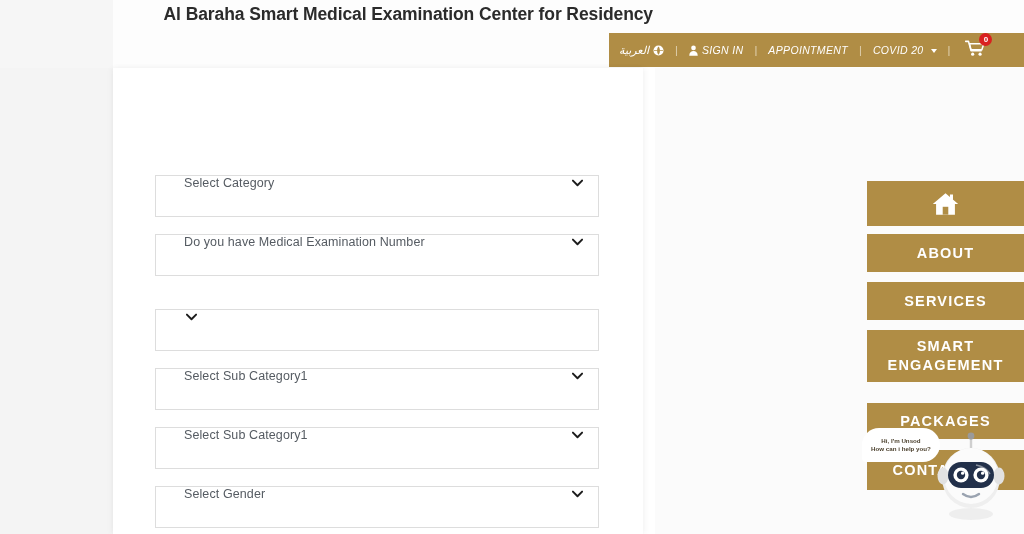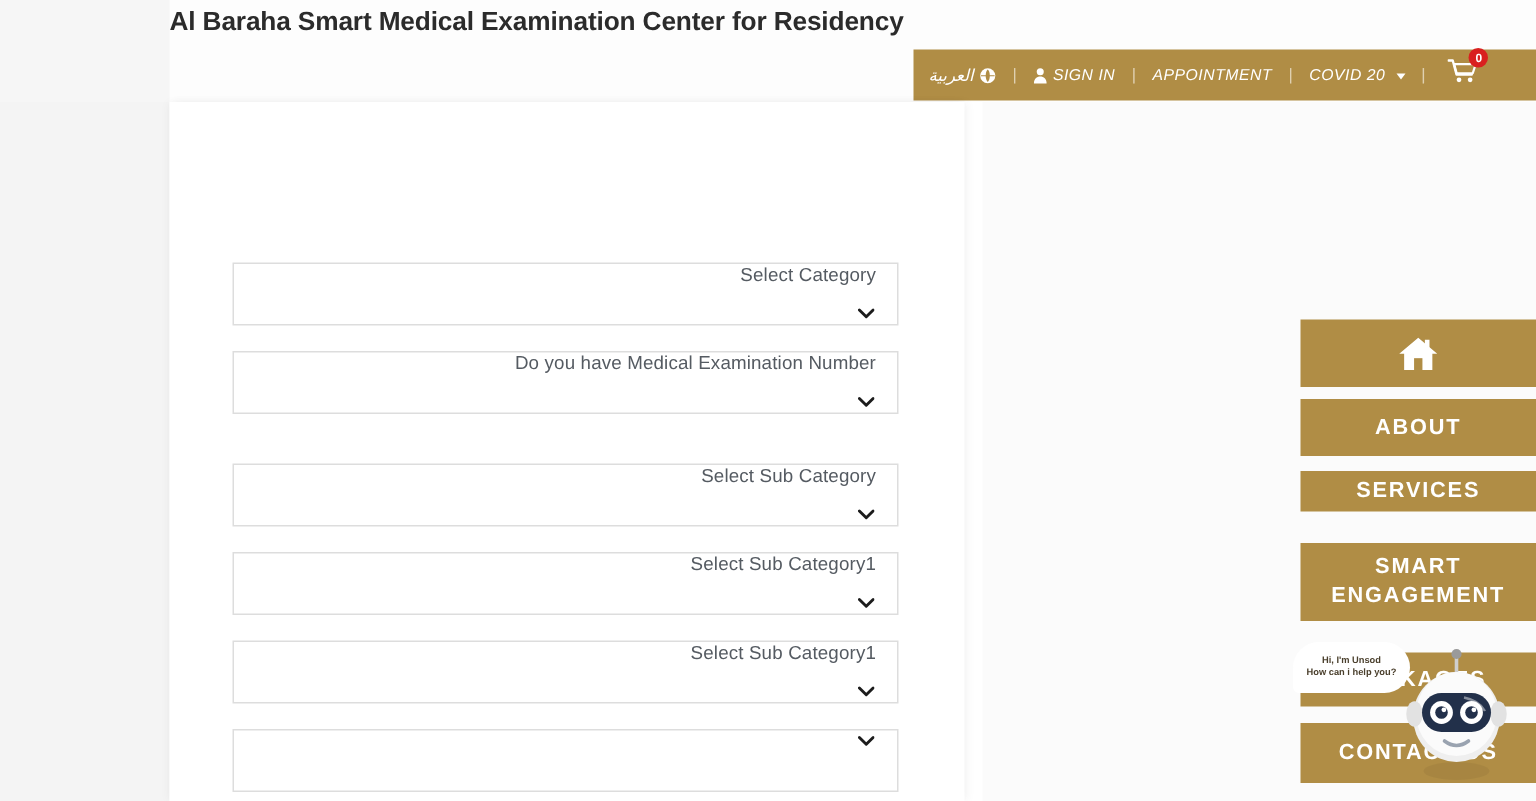--- a/index.html
+++ b/index.html
@@ -55,20 +55,21 @@
     left: 113px;
     top: 1px;
     width: 540px;
     height: 26px;
     line-height: 26px;
     font-size: 17.5px;
     font-weight: bold;
     color: #2b2b2b;
     letter-spacing: -0.1px;
     white-space: nowrap;
+    text-align: right;
   }
 
   
   .topnav {
     position: absolute;
     left: 609px;
     top: 33px;
     width: 415px;
     height: 34px;
     background: #b08d45;
@@ -154,24 +155,23 @@
     width: 444px;
   }
   .field {
     position: absolute;
     left: 0;
     width: 444px;
     height: 42px;
     border: 1px solid #dddddd;
     background: #ffffff;
     display: flex;
-    align-items: flex-end;
+    align-items: flex-start;
     padding: 0 14px 0 28px;
     cursor: pointer;
-    flex-direction: column;
   }
   .field-label {
     flex: 1;
     font-size: 12.5px;
     color: #555b62;
     letter-spacing: 0.1px;
     white-space: nowrap;
     overflow: hidden;
     text-overflow: ellipsis;
   }
@@ -195,21 +195,20 @@
     display: flex;
     align-items: center;
     justify-content: center;
     text-align: center;
     font-size: 14.5px;
     font-weight: bold;
     letter-spacing: 1.2px;
     line-height: 1.28;
     cursor: pointer;
     text-transform: uppercase;
-    margin-top: 32px;
   }
   .sidebtn .home-icon svg { display: block; }
 
   
   .chat-widget {
     position: absolute;
     left: 862px;
     top: 420px;
     width: 162px;
     height: 114px;
@@ -329,21 +328,20 @@
   <div class="field" style="top:166px">
     <span class="field-label">Do you have Medical Examination Number</span>
     <span class="field-chevron">
       <svg width="11" height="8" viewBox="0 0 12 8">
           <path d="M1 1.4 L6 6.4 L11 1.4" fill="none" stroke="#1c1c1c" stroke-width="2.1" stroke-linecap="round" stroke-linejoin="round"></path>
         </svg>
     </span>
   </div>
 
   <div class="field" style="top:241px">
-    <span class="field-label">Select Sub Category</span>
     <span class="field-chevron">
       <svg width="11" height="8" viewBox="0 0 12 8">
           <path d="M1 1.4 L6 6.4 L11 1.4" fill="none" stroke="#1c1c1c" stroke-width="2.1" stroke-linecap="round" stroke-linejoin="round"></path>
         </svg>
     </span>
   </div>
 
   <div class="field" style="top:300px">
     <span class="field-label">Select Sub Category1</span>
     <span class="field-chevron">
@@ -356,20 +354,21 @@
   <div class="field" style="top:359px">
     <span class="field-label">Select Sub Category1</span>
     <span class="field-chevron">
       <svg width="11" height="8" viewBox="0 0 12 8">
           <path d="M1 1.4 L6 6.4 L11 1.4" fill="none" stroke="#1c1c1c" stroke-width="2.1" stroke-linecap="round" stroke-linejoin="round"></path>
         </svg>
     </span>
   </div>
 
   <div class="field" style="top:418px">
+    <span class="field-label">Select Gender</span>
     <span class="field-chevron">
       <svg width="11" height="8" viewBox="0 0 12 8">
           <path d="M1 1.4 L6 6.4 L11 1.4" fill="none" stroke="#1c1c1c" stroke-width="2.1" stroke-linecap="round" stroke-linejoin="round"></path>
         </svg>
     </span>
   </div>
 
 </div>
 
 <div class="sidebtn" style="top:181px; height:45px">
@@ -379,21 +378,21 @@
       <rect x="11.1" y="15.4" width="5.8" height="8.2" fill="#b08d45"></rect>
       <rect x="18.6" y="2.6" width="3.2" height="5.6" fill="#ffffff"></rect>
     </svg>
   </span>
 </div>
 
 <div class="sidebtn" style="top:234px; height:38px">
   <span>ABOUT</span>
 </div>
 
-<div class="sidebtn" style="top:282px; height:27px">
+<div class="sidebtn" style="top:282px; height:38px">
   <span>SERVICES</span>
 </div>
 
 <div class="sidebtn" style="top:330px; height:52px">
   <span>SMART ENGAGEMENT</span>
 </div>
 
 <div class="sidebtn" style="top:403px; height:36px">
   <span>PACKAGES</span>
 </div>

